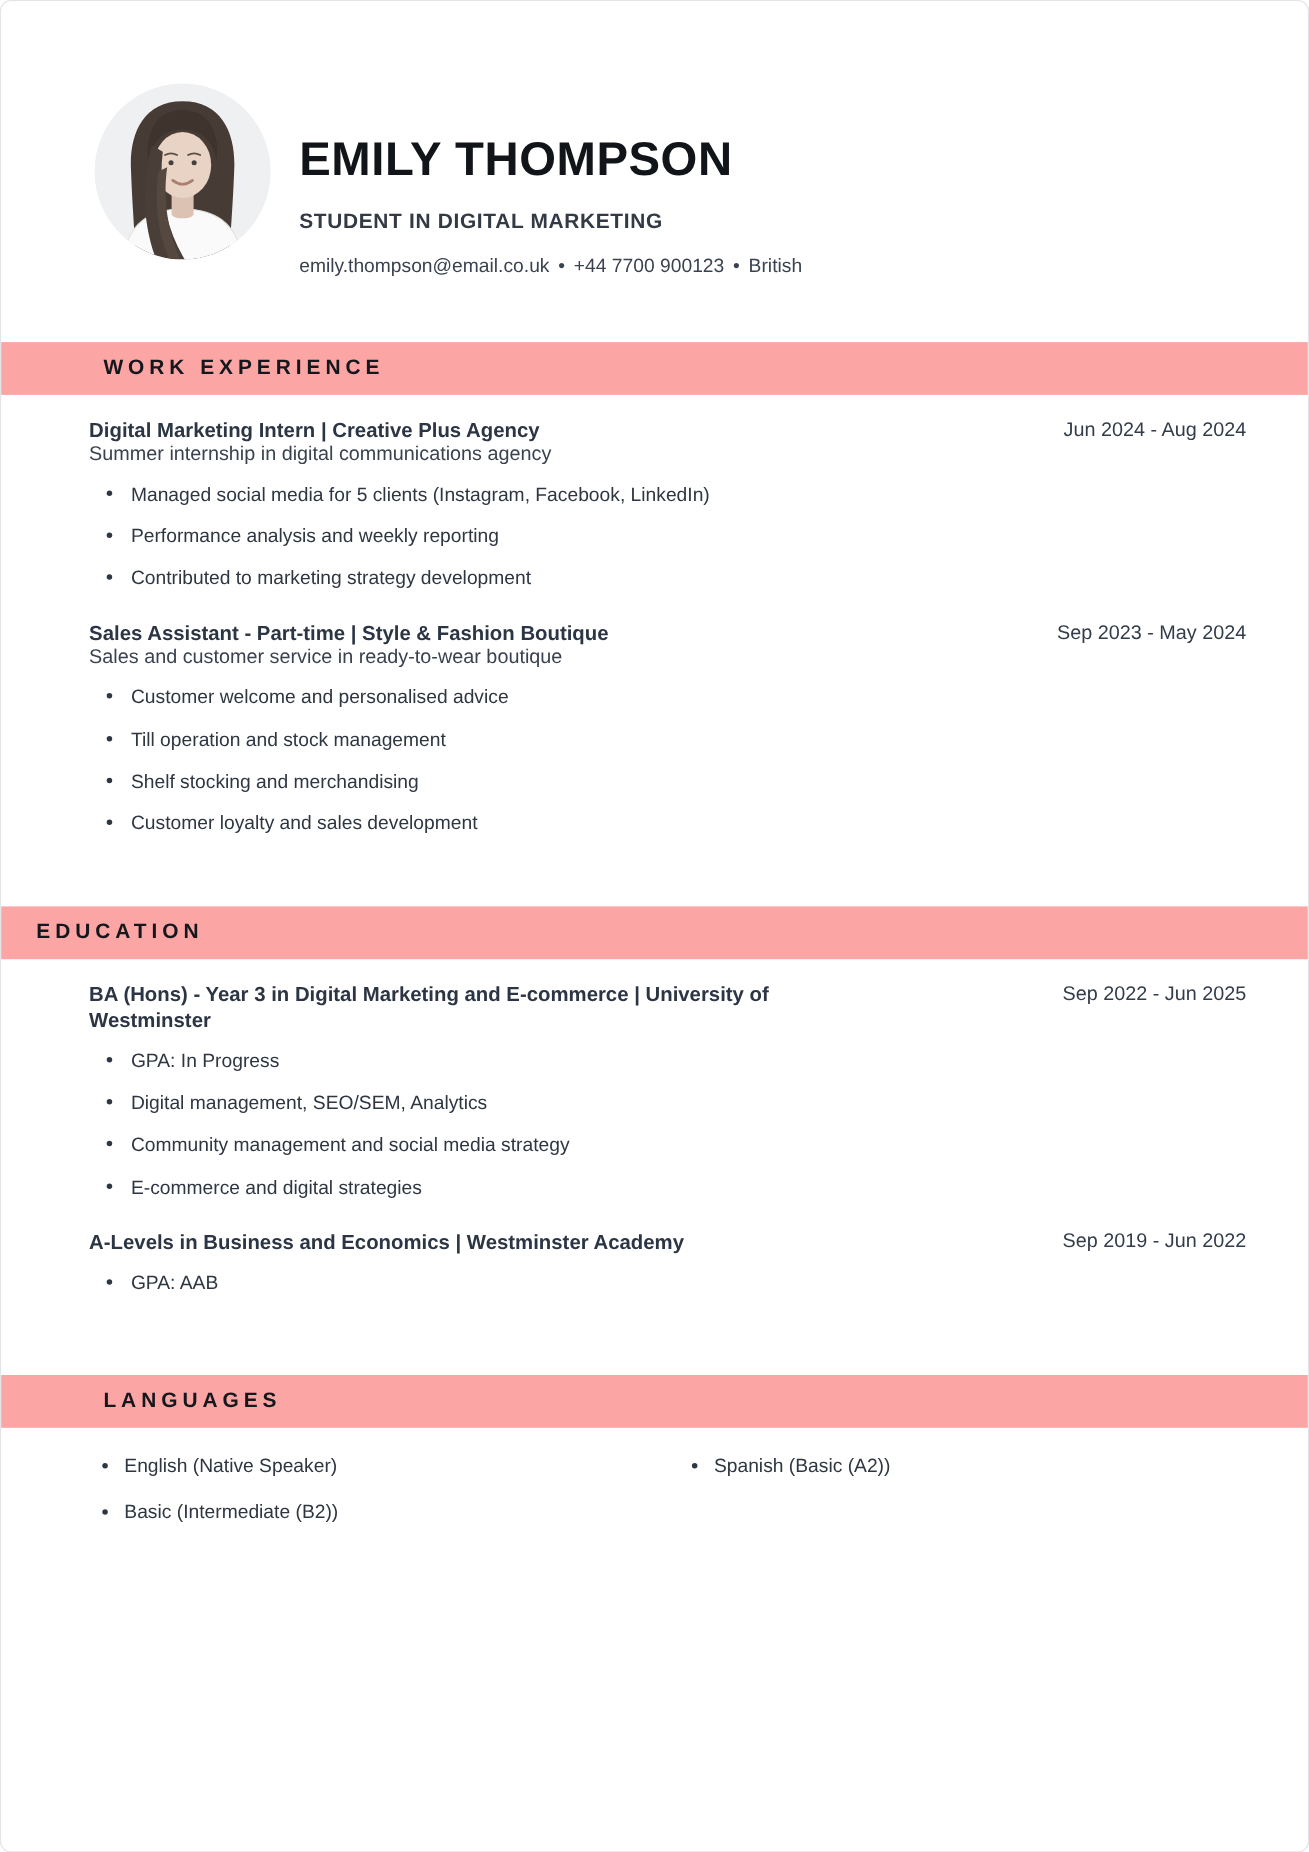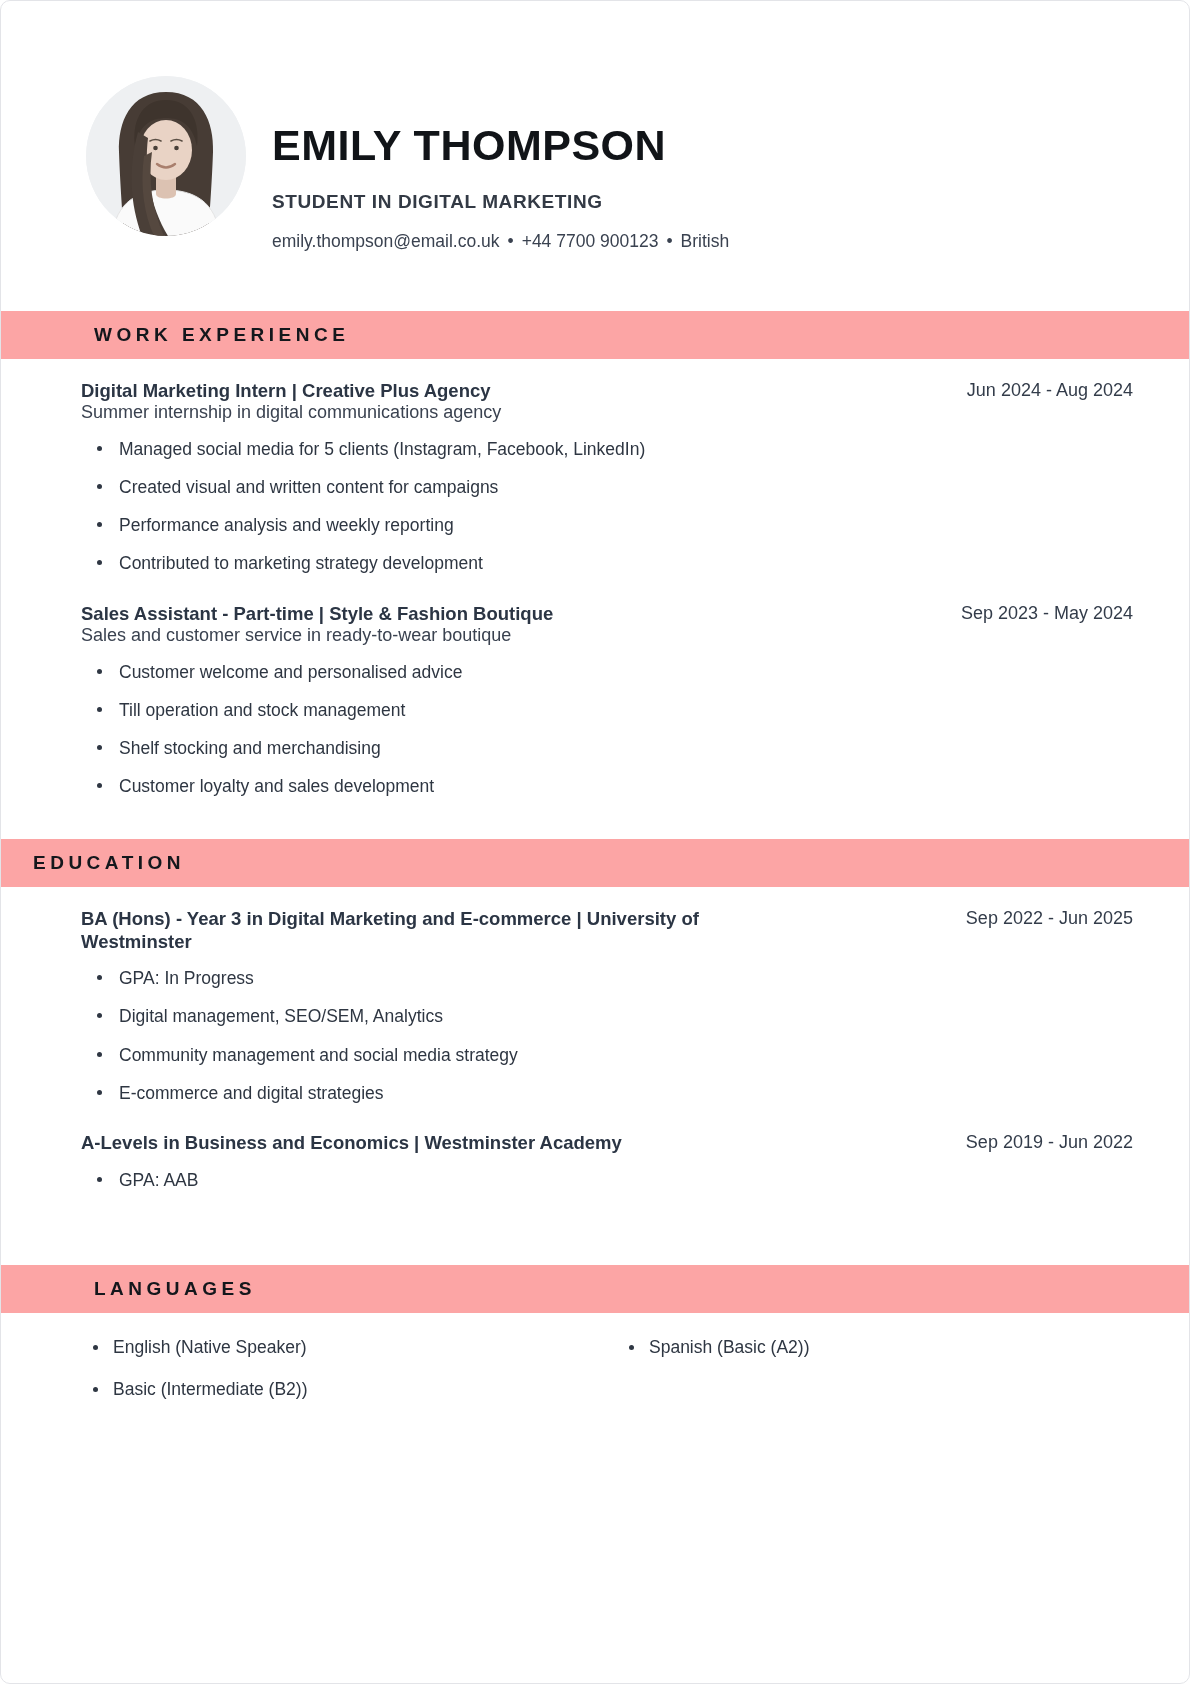--- a/index.html
+++ b/index.html
@@ -66,21 +66,21 @@
     align-items: center;
     padding-left: 93px;
   }
   .section-bar h2 {
     font-size: 19px;
     font-weight: 800;
     letter-spacing: 4.5px;
     color: #14171c;
   }
   .bar-work { margin-top: 59px; }
-  .bar-education { margin-top: 40px; padding-left: 32px; }
+  .bar-education { margin-top: 64px; padding-left: 32px; }
   .bar-languages { margin-top: 72px; }
 
   
   .section-content { padding: 20px 56px 0 80px; }
 
   .entry { margin-bottom: 26px; }
   .entry-head { display: flex; align-items: flex-start; }
   .entry-title {
     font-size: 18.5px;
     font-weight: 700;
@@ -200,21 +200,20 @@
   <div class="section-content">
 
     <div class="entry">
       <div class="entry-head">
         <div class="entry-title">Digital Marketing Intern | Creative Plus Agency</div>
         <div class="entry-dates">Jun 2024 - Aug 2024</div>
       </div>
       <div class="entry-subtitle">Summer internship in digital communications agency</div>
       <ul class="bullets">
         <li>Managed social media for 5 clients (Instagram, Facebook, LinkedIn)</li>
-        <li>Created visual and written content for campaigns</li>
         <li>Performance analysis and weekly reporting</li>
         <li>Contributed to marketing strategy development</li>
       </ul>
     </div>
 
     <div class="entry">
       <div class="entry-head">
         <div class="entry-title">Sales Assistant - Part-time | Style &amp; Fashion Boutique</div>
         <div class="entry-dates">Sep 2023 - May 2024</div>
       </div>

